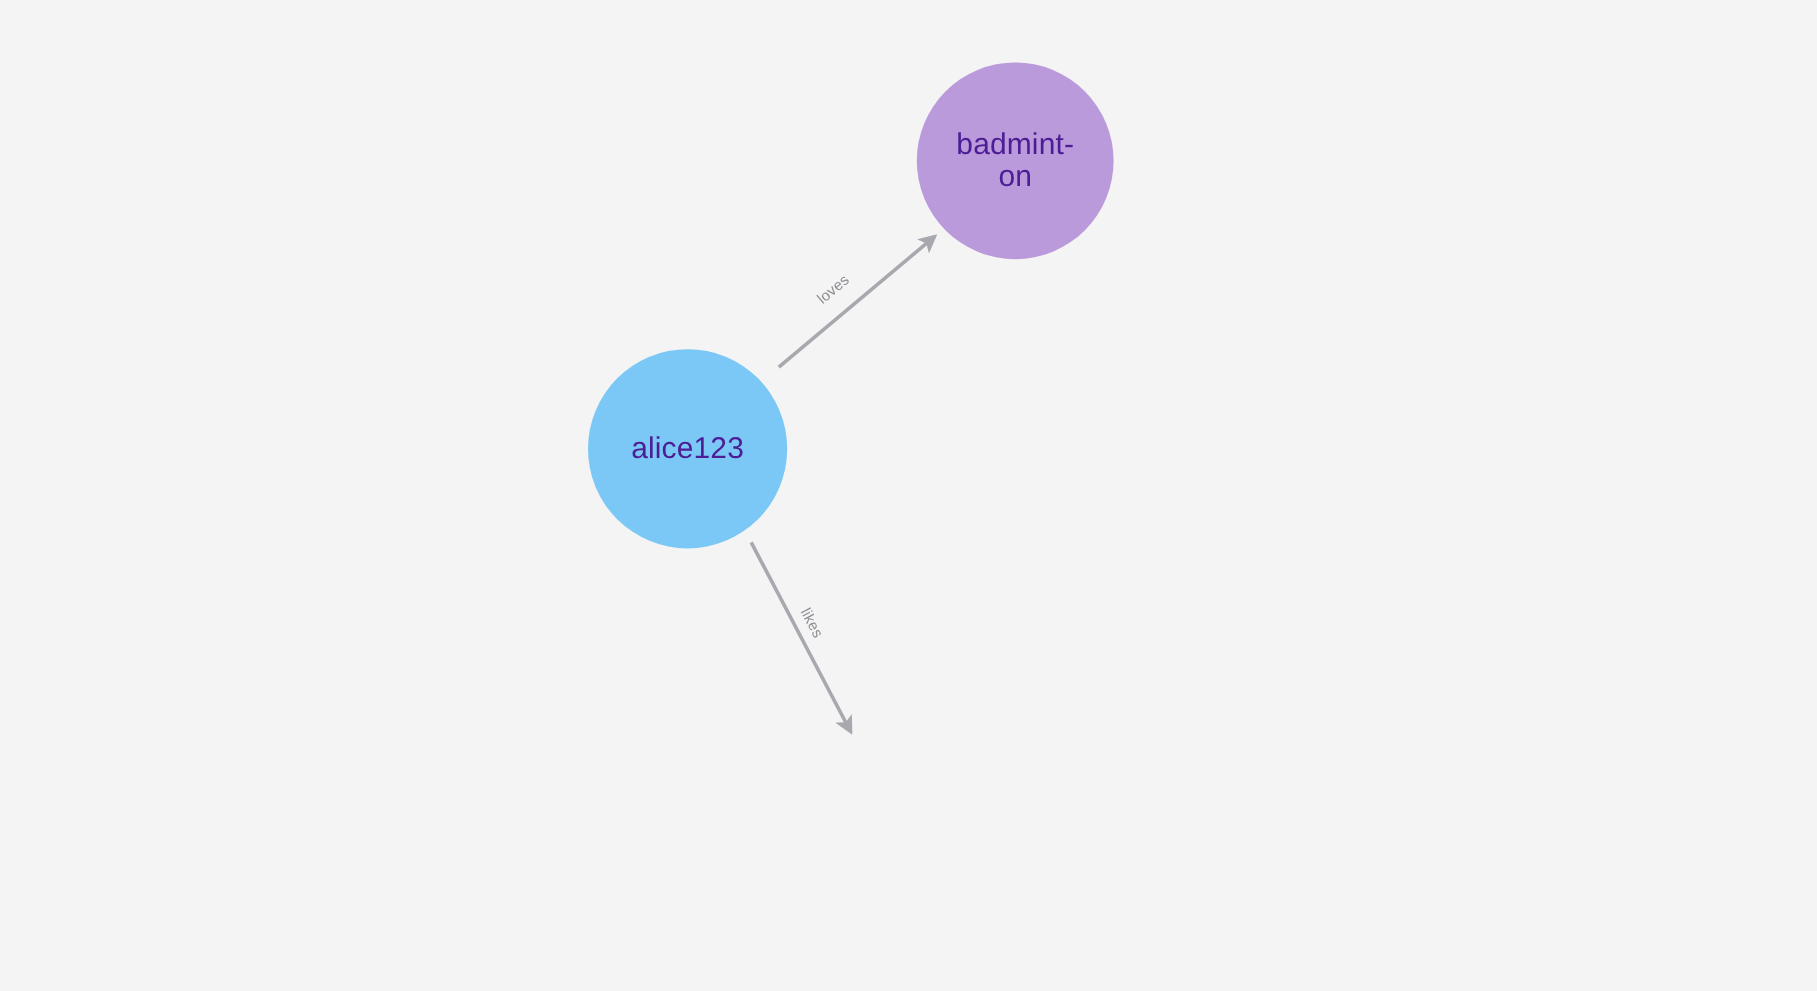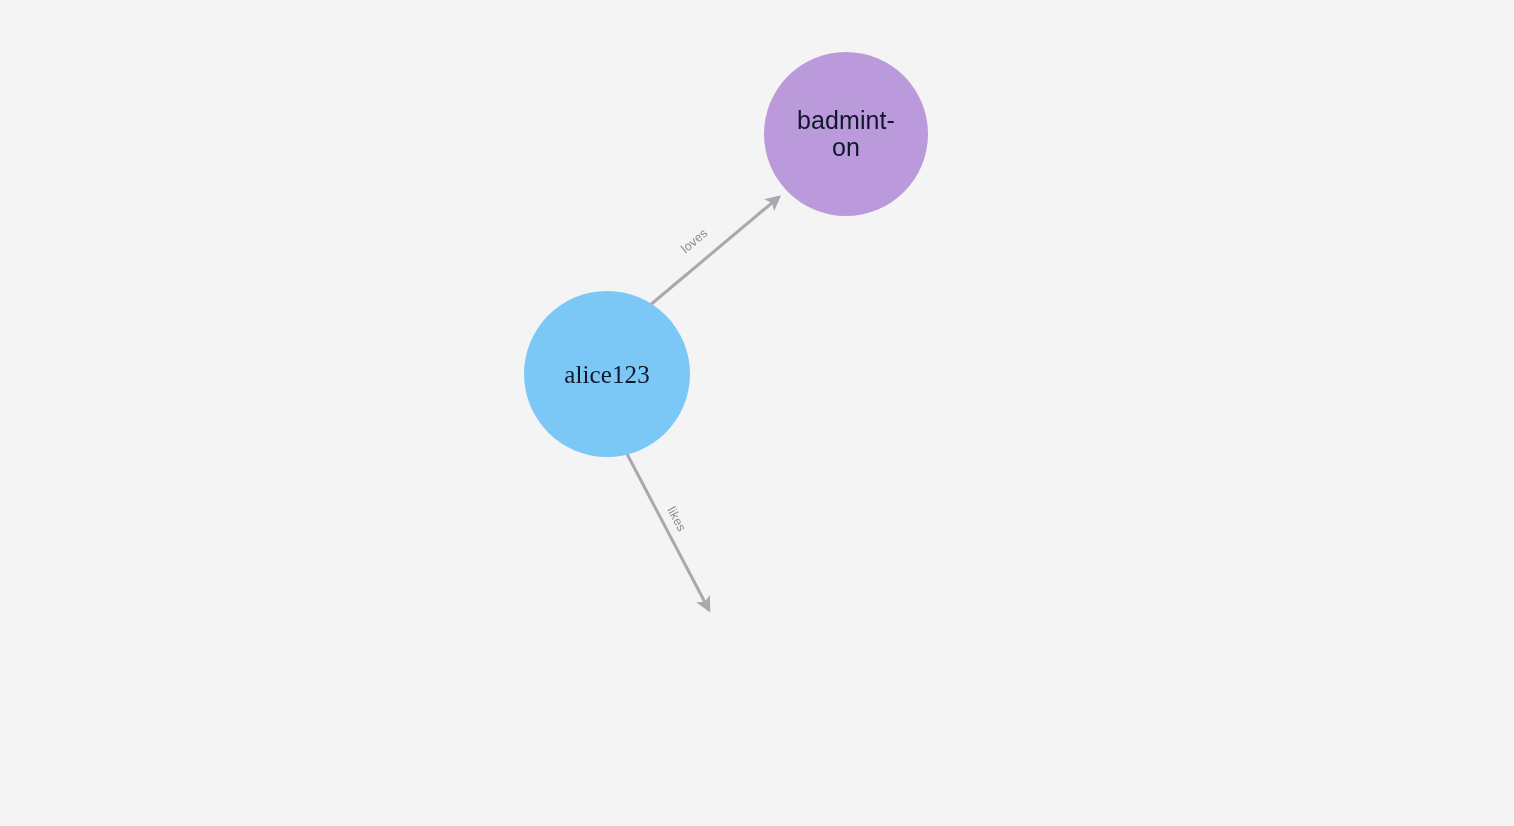--- a/index.html
+++ b/index.html
@@ -29,21 +29,21 @@
   .graph-node {
     position: absolute;
     border-radius: 50%;
     display: flex;
     align-items: center;
     justify-content: center;
     text-align: center;
     box-sizing: border-box;
   }
   .node-label {
-    color: #0f172a;
+    color: #4c1d95;
     font-size: 25px;
     line-height: 27px;
     letter-spacing: 0.1px;
     white-space: pre-line;
     pointer-events: none;
   }
   .edge-label {
     font-size: 12.5px;
     fill: #8d8d93;
     font-family: "Liberation Sans", sans-serif;
@@ -66,21 +66,21 @@
       <line x1="649" y1="306" x2="779" y2="197" stroke="#a8a8ae" stroke-width="3" marker-end="url(#arrowhead)"></line>
       <text class="edge-label" x="697" y="244" text-anchor="middle" transform="rotate(-40 697 244)">loves</text>
     </g>
 
     <g>
       <line x1="626" y1="452" x2="709" y2="610" stroke="#a8a8ae" stroke-width="3" marker-end="url(#arrowhead)"></line>
       <text class="edge-label" x="673" y="521" text-anchor="middle" transform="rotate(62 673 521)">likes</text>
     </g>
   </svg>
 
-  <div class="graph-node" style="left:524px; top:291px; width:166px; height:166px; background:#7bc8f6;font-family:Liberation Serif, serif;">
+  <div class="graph-node" style="left:490px; top:291px; width:166px; height:166px; background:#7bc8f6;">
     <span class="node-label">alice123</span>
   </div>
 
   <div class="graph-node" style="left:764px; top:52px; width:164px; height:164px; background:#bb9adb;">
     <span class="node-label">badmint-
 on</span>
   </div>
 
 
 </div>

